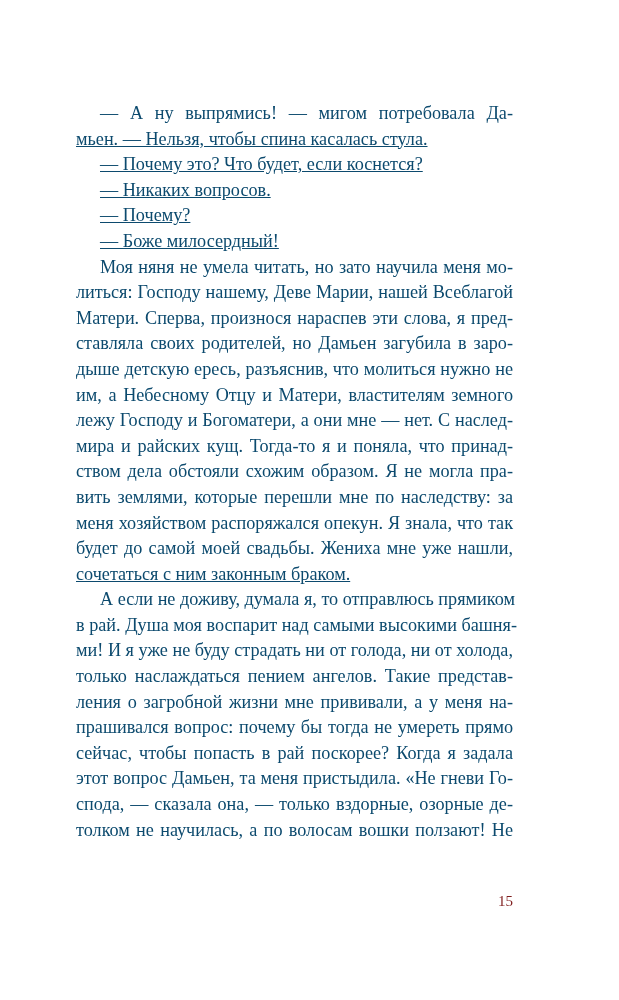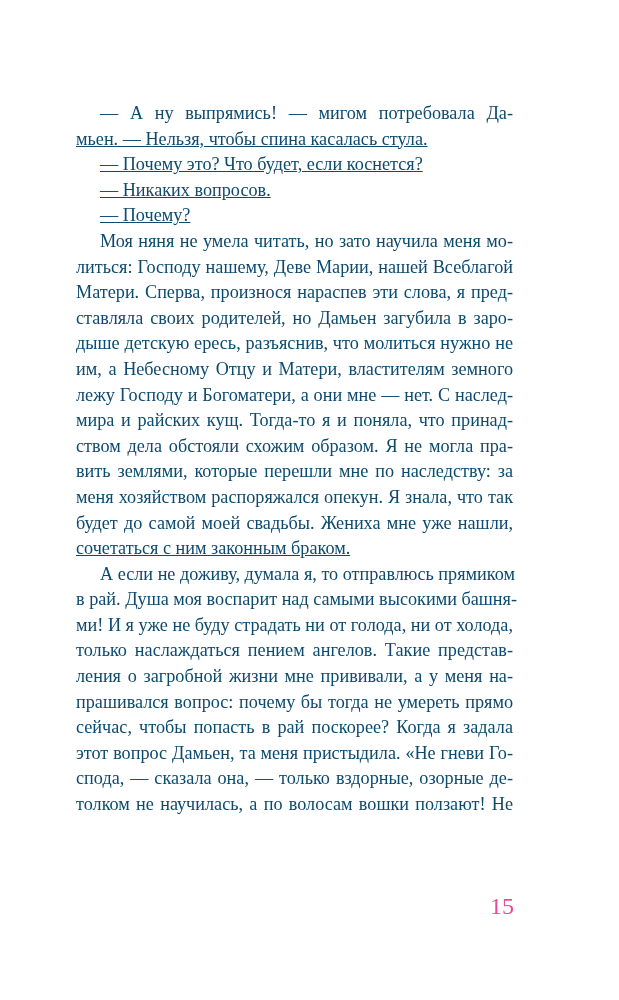--- a/index.html
+++ b/index.html
@@ -7,32 +7,33 @@
   .page {
     position: absolute; left: 76px; top: 101px; width: 437px;
     font-family: "Liberation Serif", "DejaVu Serif", serif;
     font-size: 18.2px; line-height: 25.6px; color: #0c4a6e;
   }
   .line { display: block; white-space: nowrap; text-align: justify; text-align-last: justify; height: 25.6px; }
   .line.last { text-align-last: left; text-decoration: underline; }
   .line.indent { padding-left: 24px; }
   .page-number {
     position: absolute; left: 490px; top: 893px; width: 23px; text-align: right;
-    font-family: "Liberation Serif", "DejaVu Serif", serif; font-size: 24px; color: #ec4899;
+    font-family: "Liberation Serif", "DejaVu Serif", serif; font-size: 15px; color: #7f1d1d;
   }
 </style>
 </head>
 <body>
 
 <div class="page">
   <span class="line indent">— А ну выпрямись! — мигом потребовала Да-</span>
   <span class="line last">мьен. — Нельзя, чтобы спина касалась стула.</span>
   <span class="line indent last">— Почему это? Что будет, если коснется?</span>
   <span class="line indent last">— Никаких вопросов.</span>
   <span class="line indent last">— Почему?</span>
+  <span class="line indent last">— Боже милосердный!</span>
   <span class="line indent">Моя няня не умела читать, но зато научила меня мо-</span>
   <span class="line">литься: Господу нашему, Деве Марии, нашей Всеблагой</span>
   <span class="line">Матери. Сперва, произнося нараспев эти слова, я пред-</span>
   <span class="line">ставляла своих родителей, но Дамьен загубила в заро-</span>
   <span class="line">дыше детскую ересь, разъяснив, что молиться нужно не</span>
   <span class="line">им, а Небесному Отцу и Матери, властителям земного</span>
   <span class="line">лежу Господу и Богоматери, а они мне — нет. С наслед-</span>
   <span class="line">мира и райских кущ. Тогда-то я и поняла, что принад-</span>
   <span class="line">ством дела обстояли схожим образом. Я не могла пра-</span>
   <span class="line">вить землями, которые перешли мне по наследству: за</span>

